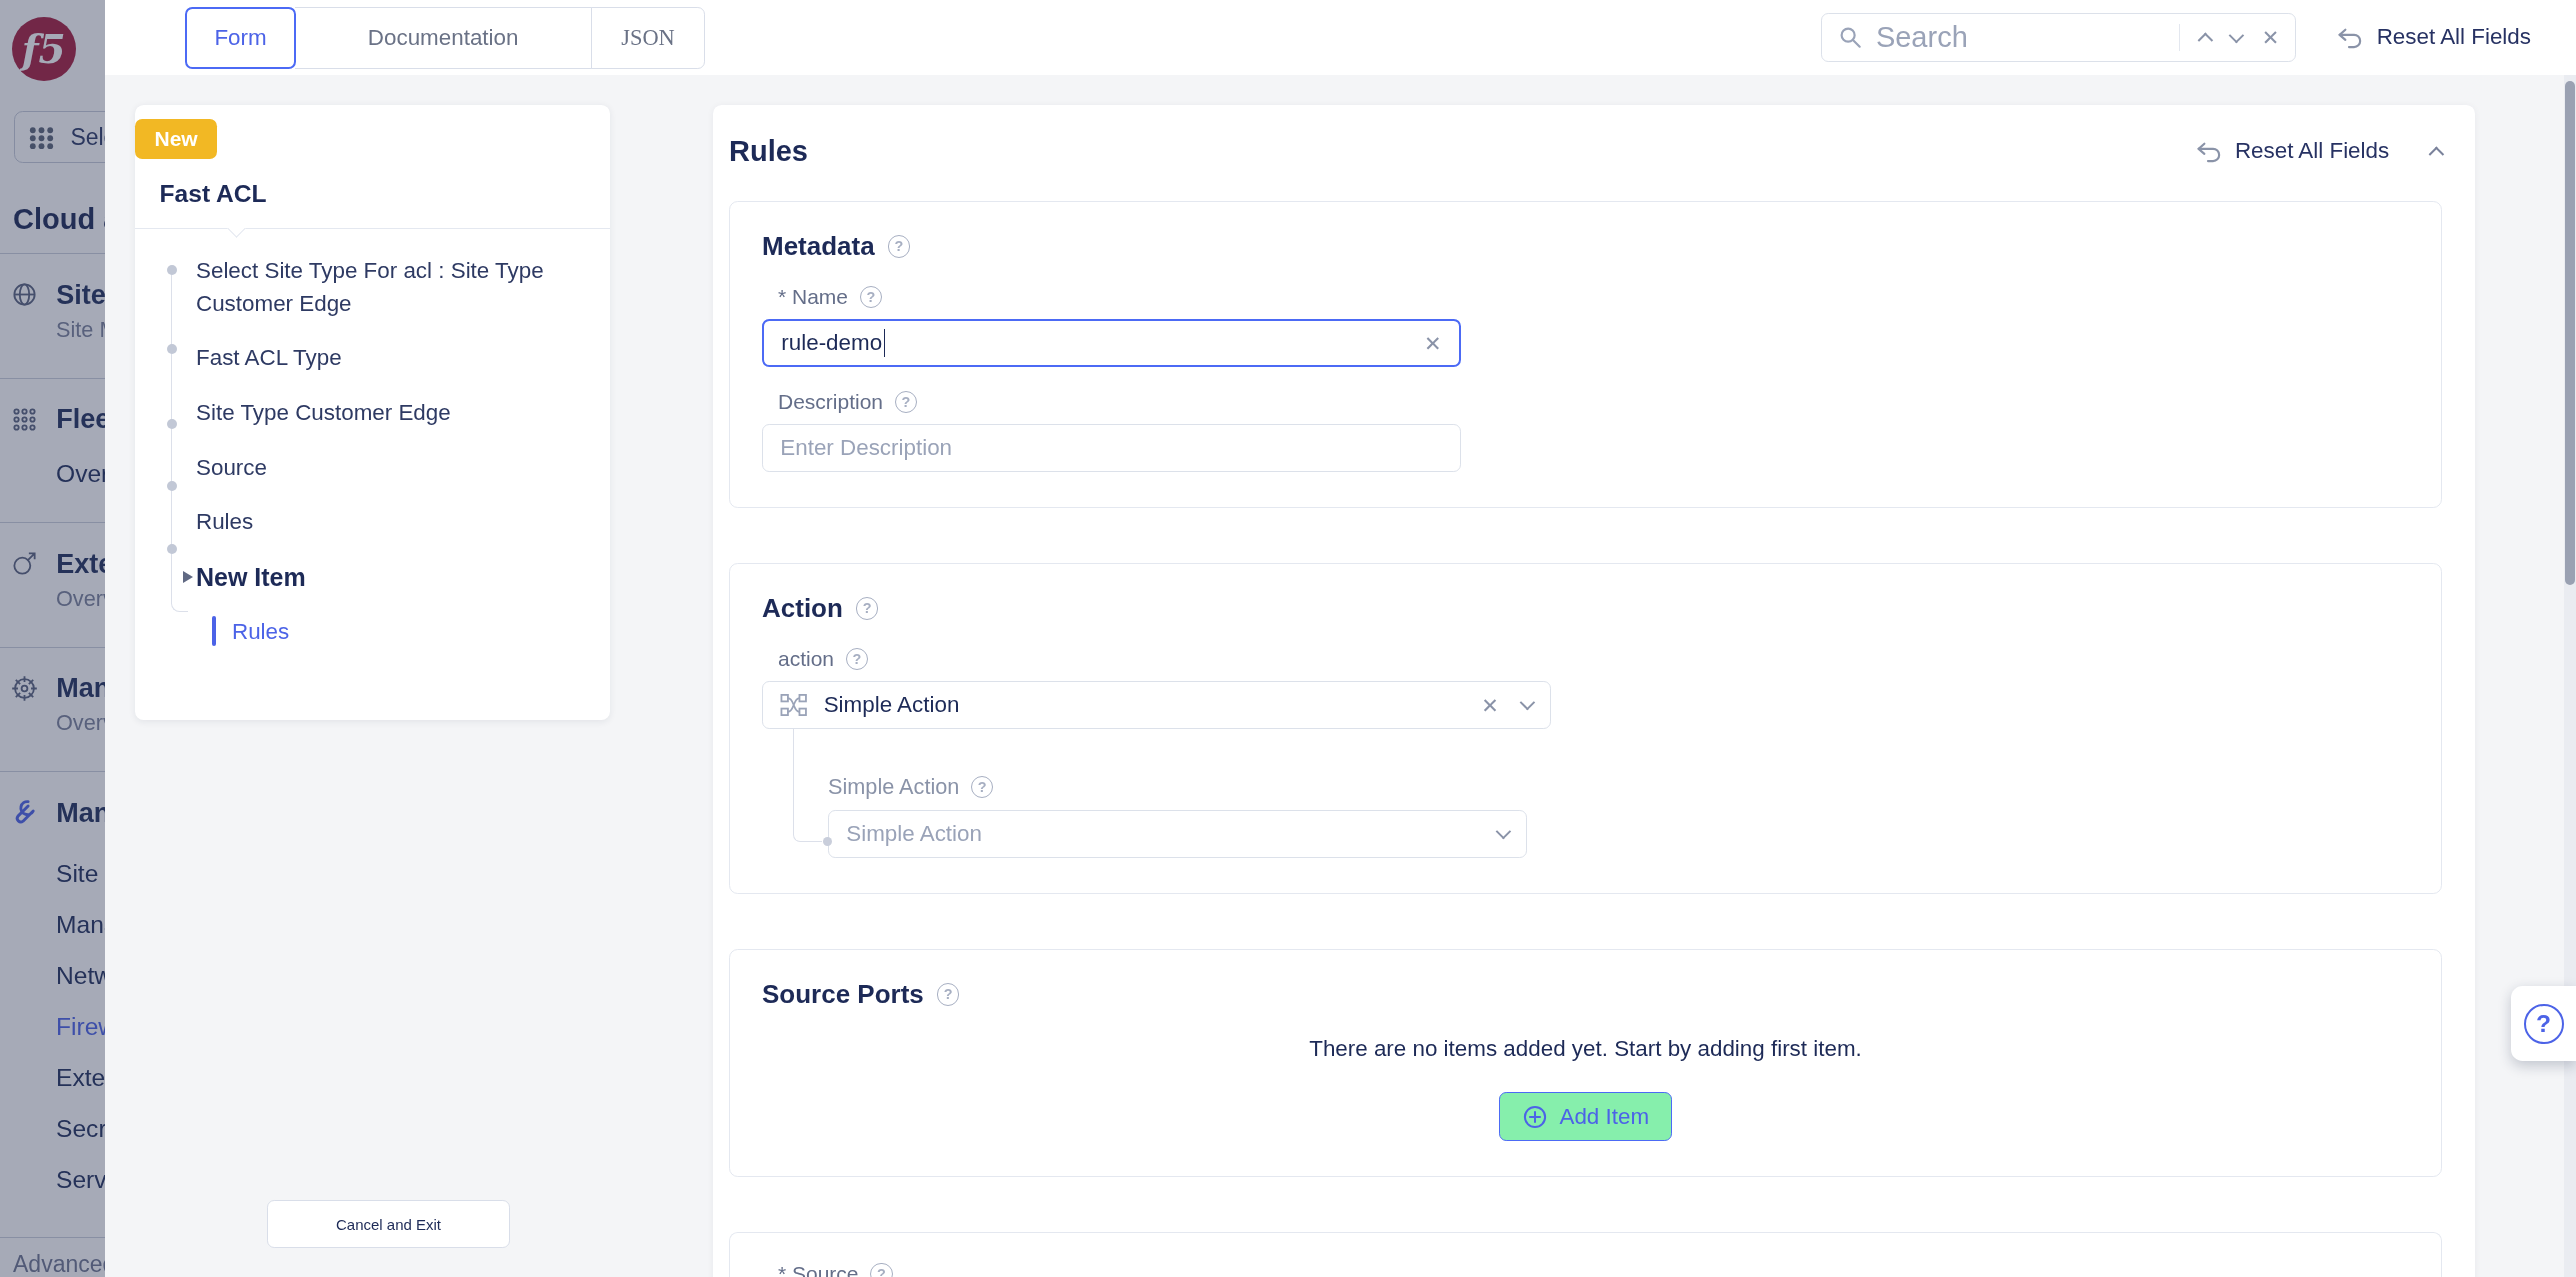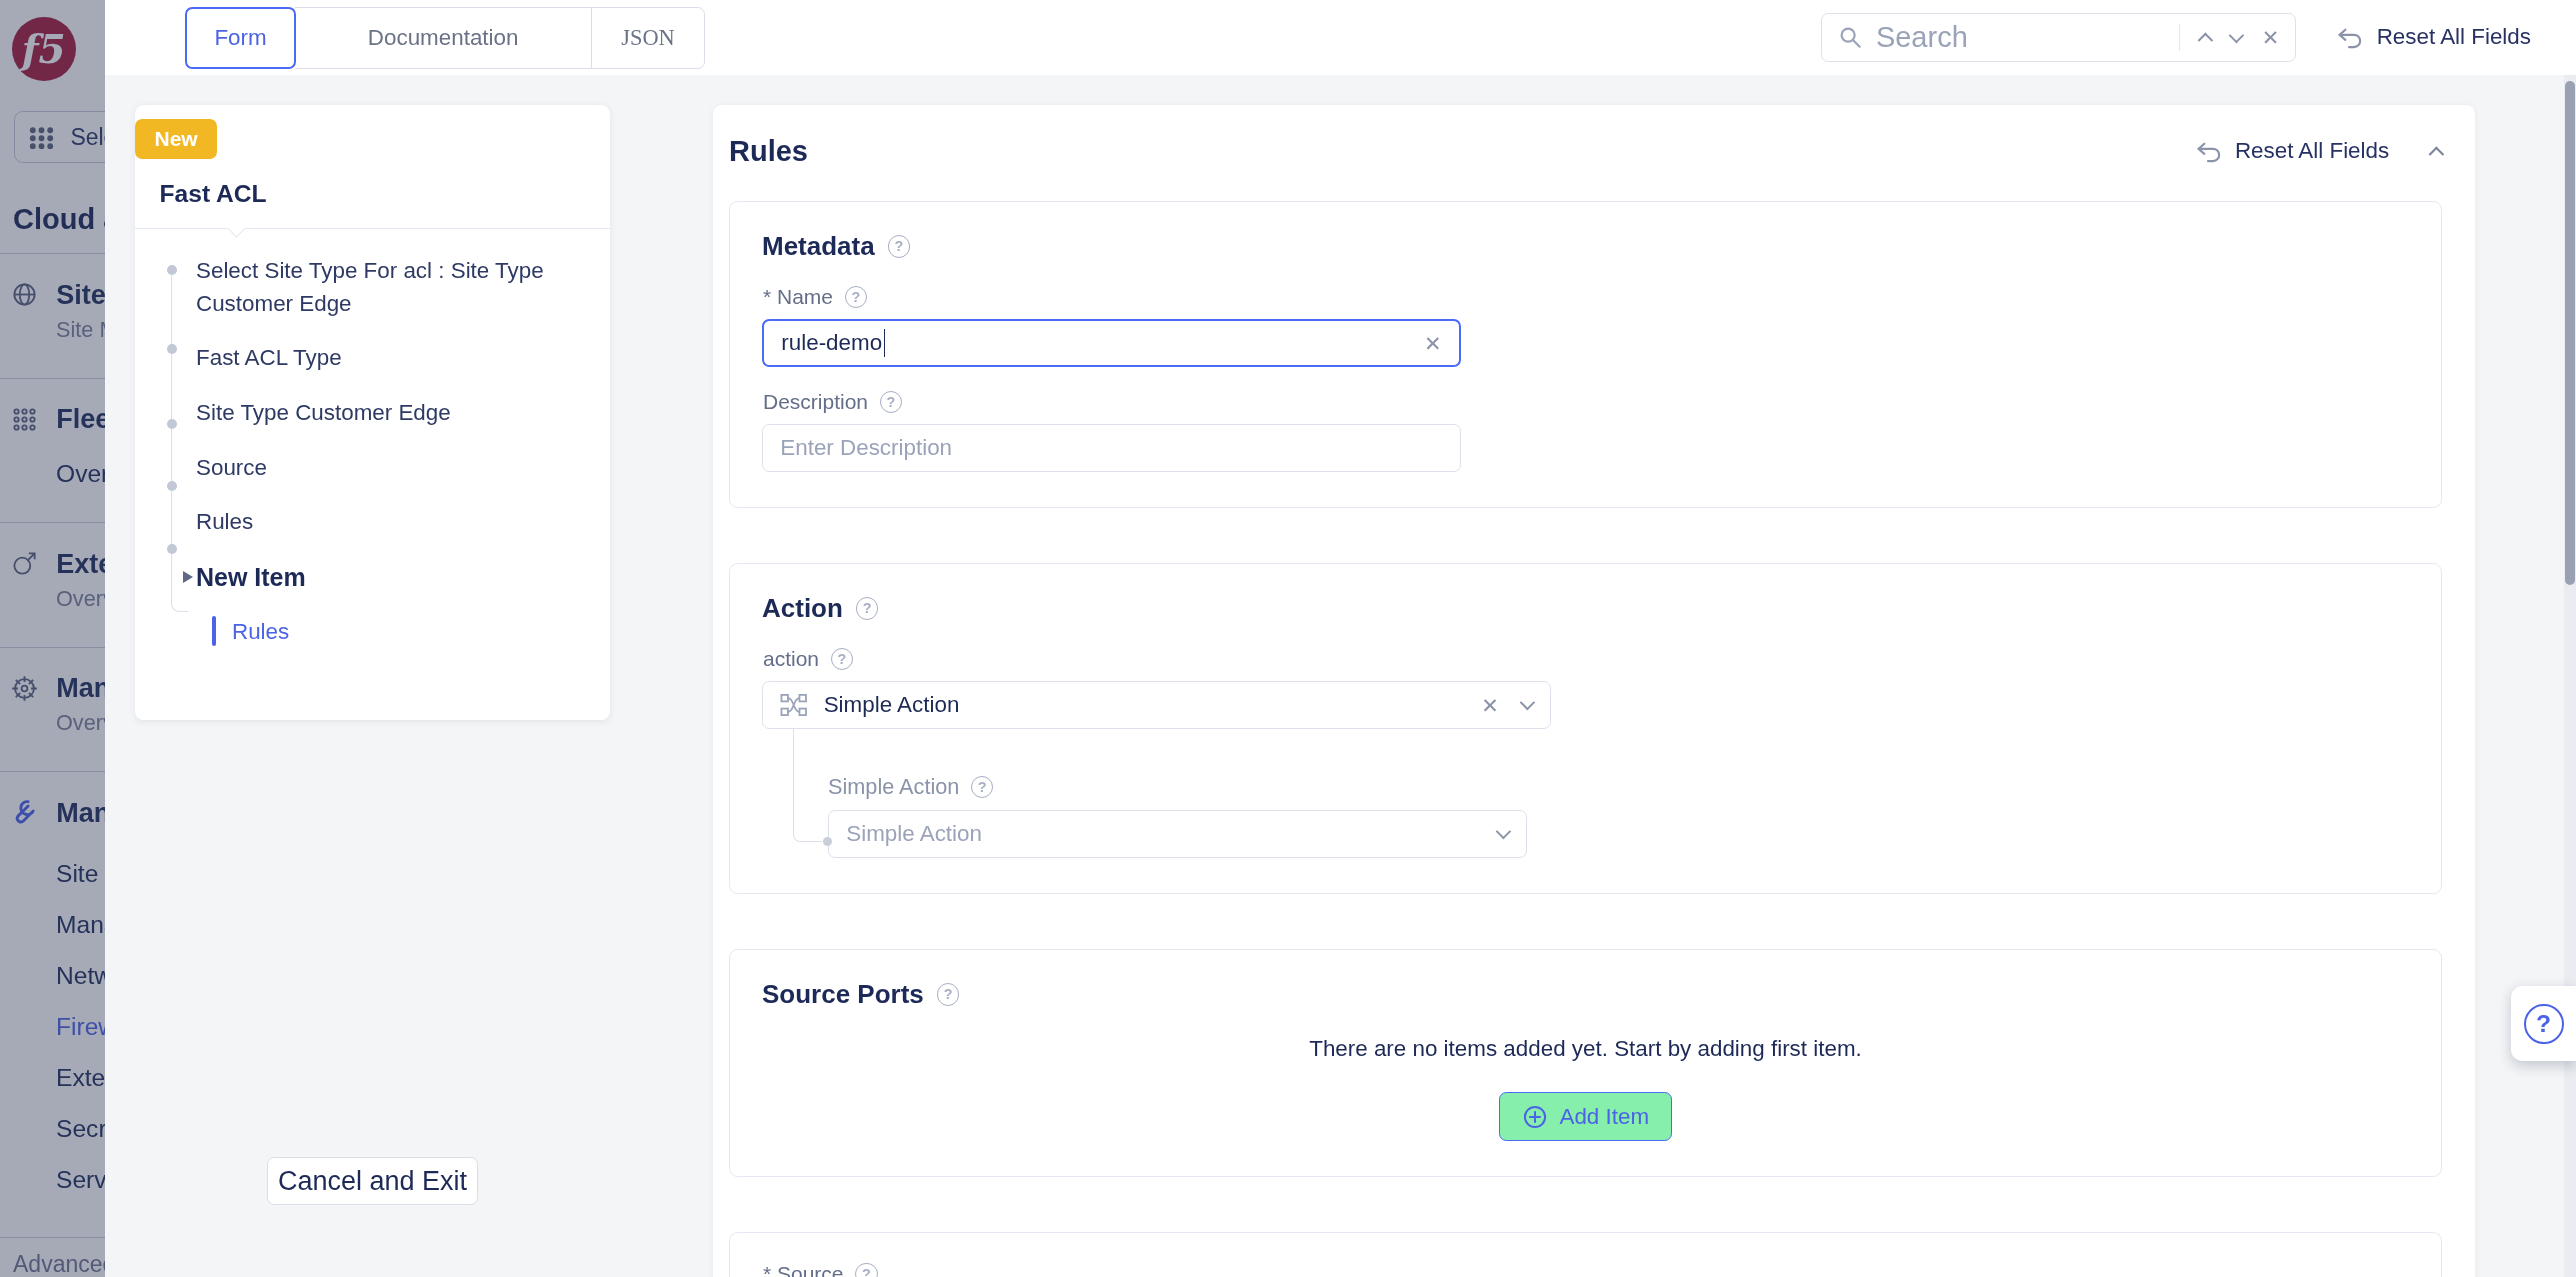--- a/index.html
+++ b/index.html
@@ -65,37 +65,37 @@
           border-left:1.4px solid #DCE0EA; border-bottom:1.4px solid #DCE0EA; border-bottom-left-radius:8.7px; }
   .tdot { position:absolute; left:32px; width:10px; height:10px; border-radius:50%; background:#C2C8D6; }
   .trow { padding-left:61px; font-size:22.4px; color:#2E3A63; line-height:33px; margin-bottom:21.7px; min-height:33px;
           display:flex; align-items:center; }
   .trow.wrap { display:block; padding-right:26px; }
   .trow-new { padding-left:61px; font-size:25px; font-weight:bold; color:#1D2A57; margin-bottom:20px; position:relative; min-height:35px; display:flex; align-items:center;}
   .tri { position:absolute; left:48px; top:10.8px; width:0; height:0;
          border-left:10px solid #606983; border-top:6.5px solid transparent; border-bottom:6.5px solid transparent; }
   .trow-child { padding-left:97px; font-size:22.4px; color:#4C63E7; position:relative; min-height:33px; display:flex; align-items:center; }
   .child-bar { position:absolute; left:77px; top:1.4px; width:3.6px; height:30px; background:#4C63E7; border-radius:2.2px; }
-  .cancel-btn { position:absolute; left:162px; top:1082px; width:211px; height:48px; background:#fff;
-                border:1.4px solid #D9DEE9; border-radius:7.2px; color:#1D2A57; font-size:27px;
+  .cancel-btn { position:absolute; left:162px; top:1125px; width:243px; height:48px; background:#fff;
+                border:1.4px solid #D9DEE9; border-radius:7.2px; color:#1D2A57; font-size:15px;
                 display:flex; align-items:center; justify-content:center; }
   
   .main-card { position:absolute; left:608px; top:30px; width:1762px; height:1415px; background:#fff;
                border-radius:8.7px; box-shadow:0 1.4px 7.2px rgba(25,35,70,.06); }
   .panel-head { display:flex; align-items:center; padding:30px 33px 33px 16px; }
   .panel-title { font-size:29px; font-weight:bold; color:#1D2A57; }
   .panel-right { margin-left:auto; display:flex; align-items:center; }
   .panel-reset { display:flex; align-items:center; gap:13px; color:#273263; font-size:22.4px; }
   .panel-caret { margin-left:42px; }
   .card { margin:0 33px 55px 16px; border:1.4px solid #E4E8F0; border-radius:8.7px; padding:29px 32px 35px; background:#fff; }
   .card.last { margin-bottom:0; border-bottom:none; border-radius:8.7px 8.7px 0 0; }
   .card-h { display:flex; align-items:center; gap:13px; font-size:26px; font-weight:600; color:#1D2A57; }
   .help { width:22.4px; height:22.4px; border:1.4px solid #A7AFC2; border-radius:50%; color:#A7AFC2;
           font-size:14.4px; font-weight:bold; display:inline-flex; align-items:center; justify-content:center; flex:0 0 22.4px;}
-  .label { display:flex; align-items:center; gap:11.6px; font-size:21px; color:#646E89; margin:23px 1px 10px; }
+  .label { display:flex; align-items:center; gap:11.6px; font-size:21px; color:#646E89; margin:23px 16px 10px; }
   .finput { width:699px; height:48px; border:1.4px solid #DCE1EA; border-radius:7.2px; background:#fff;
             display:flex; align-items:center; padding:0 17.3px; font-size:22.4px; }
   .finput.focused { border:2.2px solid #4C6AF5; }
   .val { color:#1D2A57; }
   .ph { color:#9AA3B8; }
   .tcaret { width:1.4px; height:27.4px; background:#1D2A57; margin-left:1.4px; }
   .r-icons { margin-left:auto; display:flex; align-items:center; gap:23px; }
   .fselect { width:789px; height:48px; border:1.4px solid #DCE1EA; border-radius:7.2px; background:#fff;
              display:flex; align-items:center; gap:16px; padding:0 17.3px; font-size:22.4px; }
   .nest { position:relative; margin-top:0; }

